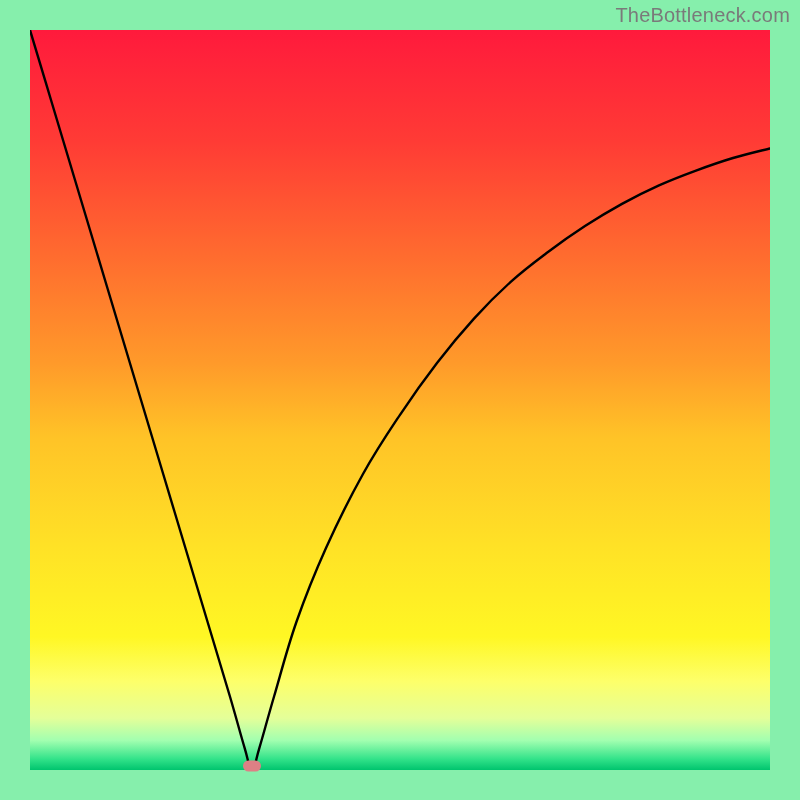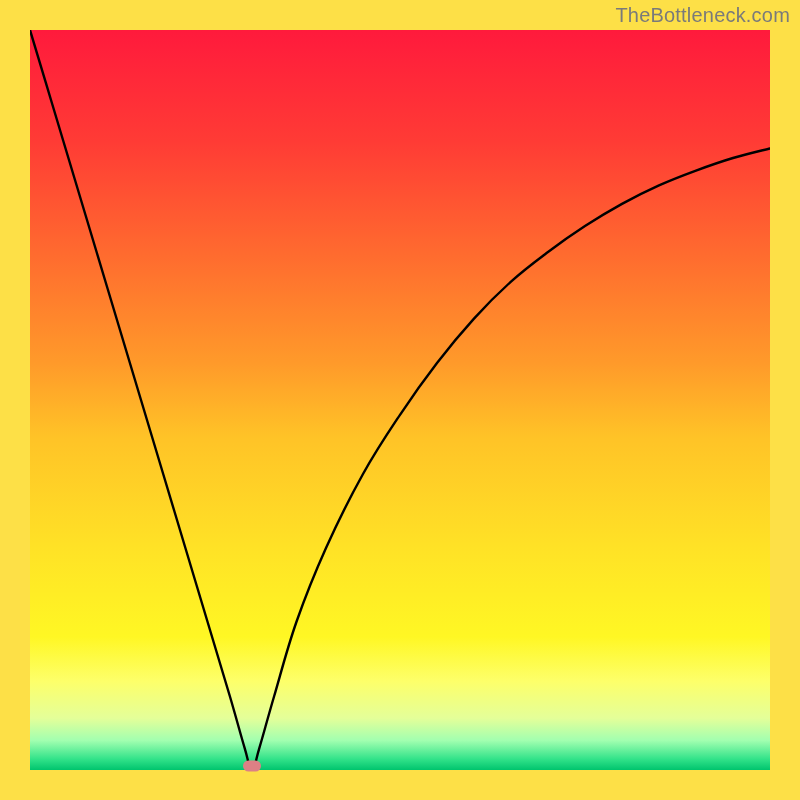--- a/index.html
+++ b/index.html
@@ -8,21 +8,21 @@
     width: 800px;
     height: 800px;
     overflow: hidden;
     background: #000;
     font-family: Arial, Helvetica, sans-serif;
   }
   .frame {
     position: relative;
     width: 800px;
     height: 800px;
-    background: #fde047;
+    background: #86efac;
   }
   .watermark {
     position: absolute;
     top: 4px;
     right: 10px;
     color: #7a7a7a;
     font-size: 20px;
     font-weight: 500;
     letter-spacing: 0.2px;
     z-index: 20;

